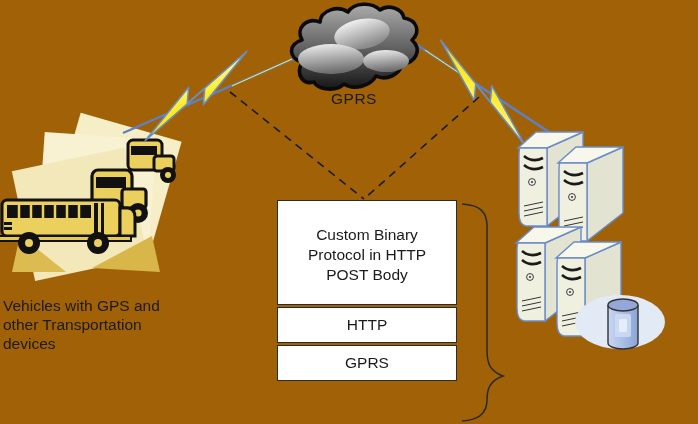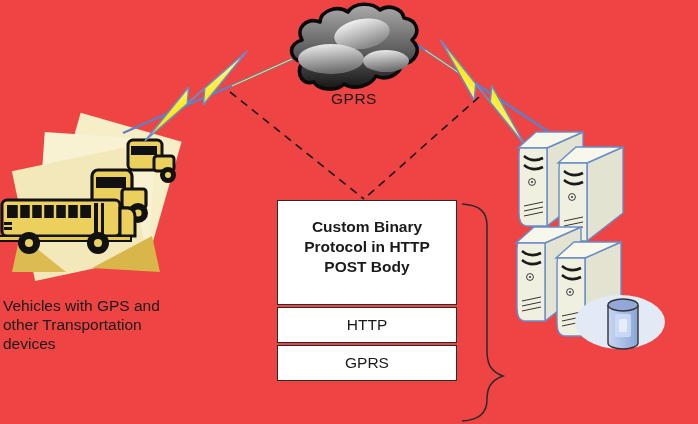--- a/index.html
+++ b/index.html
@@ -1,31 +1,31 @@
 <!DOCTYPE html>
 <html><head>
 <meta charset="utf-8">
 <style>
   html,body{margin:0;padding:0;background:#fff;}
   #canvas{
-    position:relative;width:698px;height:424px;background:#ef4444;overflow:hidden;
+    position:relative;width:698px;height:424px;background:#a16207;overflow:hidden;
     font-family:"Liberation Sans", sans-serif;color:#1a1a1a;
   }
   #artwork{position:absolute;left:0;top:0;width:698px;height:424px;}
   .label{position:absolute;font-size:15.5px;color:#1a1a1a;}
   .cloud-label{left:302px;top:90px;width:104px;text-align:center;letter-spacing:.5px;}
   .vehicles-caption{left:3px;top:296px;width:215px;line-height:19px;white-space:pre-line;}
   .brace-label{left:518px;top:362px;width:180px;}
   
   .stack{position:absolute;left:277px;top:200px;width:180px;}
   .stack-row{
     box-sizing:border-box;width:180px;border:1px solid #2b2b2b;background:#ffffff;
     text-align:center;font-size:15.5px;color:#1a1a1a;margin-bottom:2px;
   }
-  .stack-row.tall{height:105px;padding-top:16px;line-height:20px;white-space:pre-line;font-weight:bold;}
+  .stack-row.tall{height:105px;padding-top:24px;line-height:20px;white-space:pre-line;}
   .stack-row.thin{height:36px;line-height:34px;}
 </style>
 </head>
 <body>
 
 <div id="canvas">
 
   <svg id="artwork" viewBox="0 0 698 424" xmlns="http://www.w3.org/2000/svg">
     <defs>
       <linearGradient id="cloudG" x1="0" y1="0" x2="0" y2="1">

